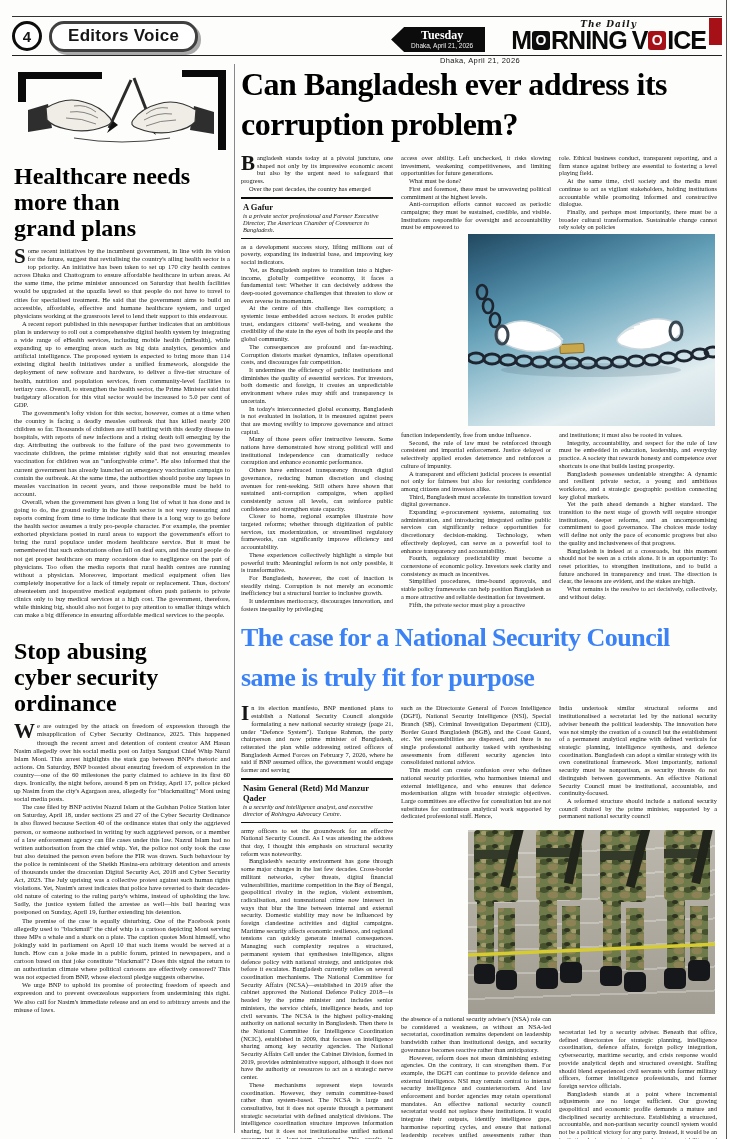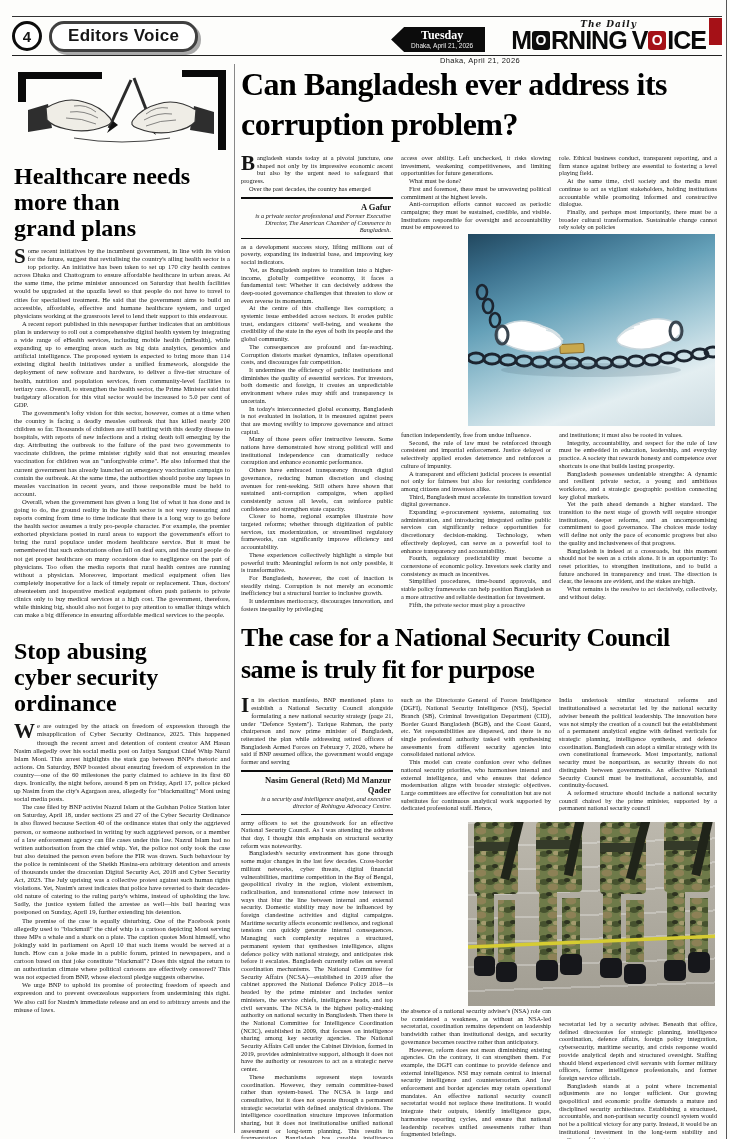--- a/index.html
+++ b/index.html
@@ -28,23 +28,23 @@
   .vrule{position:absolute;left:234px;top:64px;bottom:6px;width:1px;background:#888;}
   .mainarea{position:absolute;left:241px;top:60px;width:476px;}
   .paras{text-align:justify;}
   .para{margin:0;text-indent:8px;}
   .paras .para:first-child{text-indent:0;}
   .sb .para{font:6.6px/8.1px "Liberation Serif",serif;}
   .mn .para{font:6.4px/7.7px "Liberation Serif",serif;}
   .dropcap .para:first-child::first-letter{float:left;font-size:21px;line-height:15px;font-weight:bold;padding:2px 2px 0 0;}
   .edtitle{font:bold 24px/26px "Liberation Serif",serif;margin:9px 0 6px;color:#000;}
   .h1line{font:bold 32px/40px "Liberation Serif",serif;letter-spacing:-.5px;color:#000;}
-  .h2line{font:bold 26px/32px "Liberation Serif",serif;letter-spacing:-.5px;color:#000000;}
+  .h2line{font:bold 26px/32px "Liberation Serif",serif;letter-spacing:-.5px;color:#3b82f6;margin-top:8px;}
   .headline{margin:4px 0 10px;}
-  .byline{border-top:2px solid #0d0d0d;border-bottom:1px solid #0d0d0d;text-align:right;padding:3px 2px 4px;margin:4px 0 4px;}
+  .byline{border-top:2px solid #0d0d0d;border-bottom:1px solid #0d0d0d;text-align:left;padding:3px 2px 4px;margin:4px 0 4px;}
   .bname{font:bold 8.5px/10px "Liberation Serif",serif;}
   .bbio{font:italic 6.3px/7.4px "Liberation Serif",serif;}
   .abody{position:relative;display:flex;gap:8px;}
   .c1{width:152px;}.c2{width:150px;}.c3{width:158px;}
   .spacer{width:100%;}
 
   
   .photo{position:absolute;left:227px;overflow:hidden;}
   .photo svg{position:absolute;left:0;top:0;}
   .corrphoto{top:80px;width:247px;height:192px;background:linear-gradient(160deg,#22485f 0%,#3a6f8c 16%,#64a0b8 36%,#a6cbd8 58%,#e3eef1 78%,#ccdbe1 100%);}

